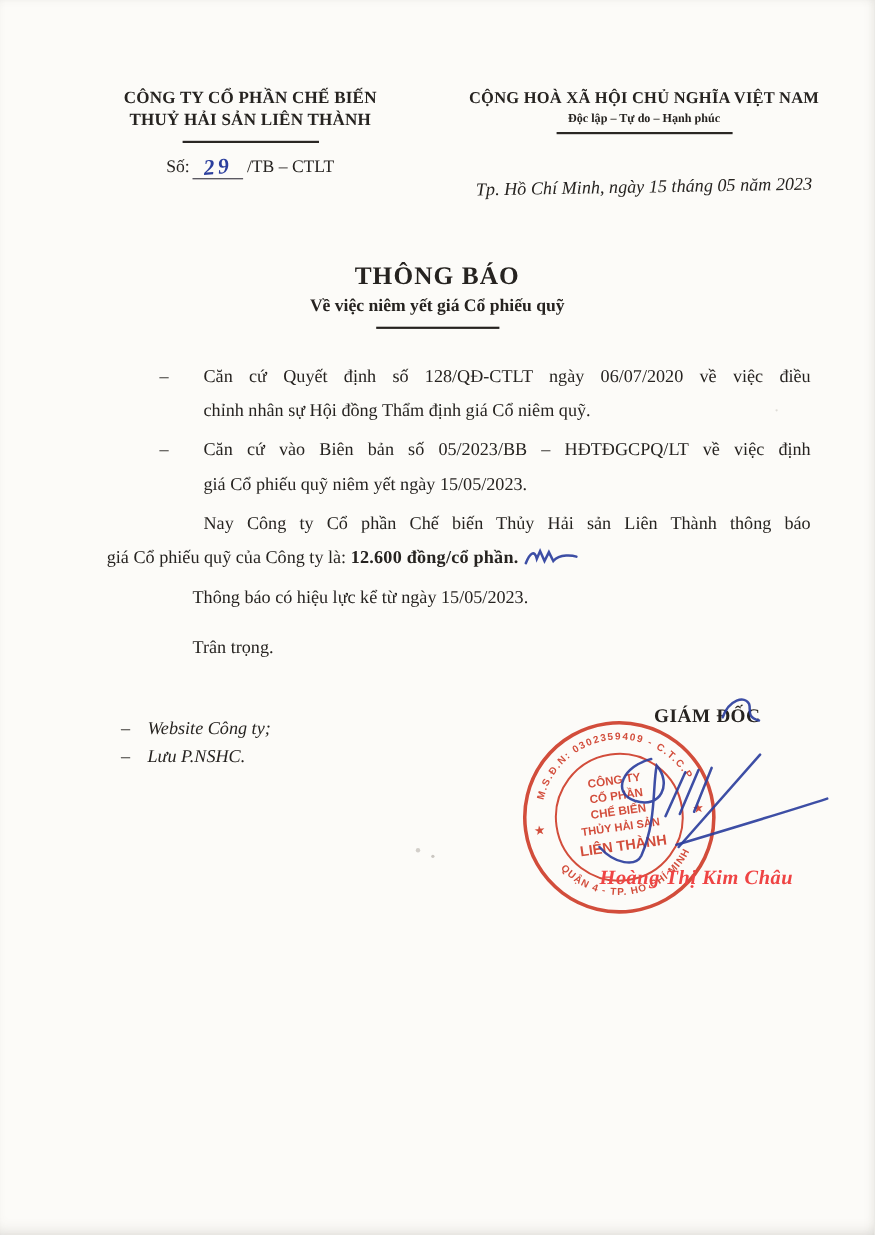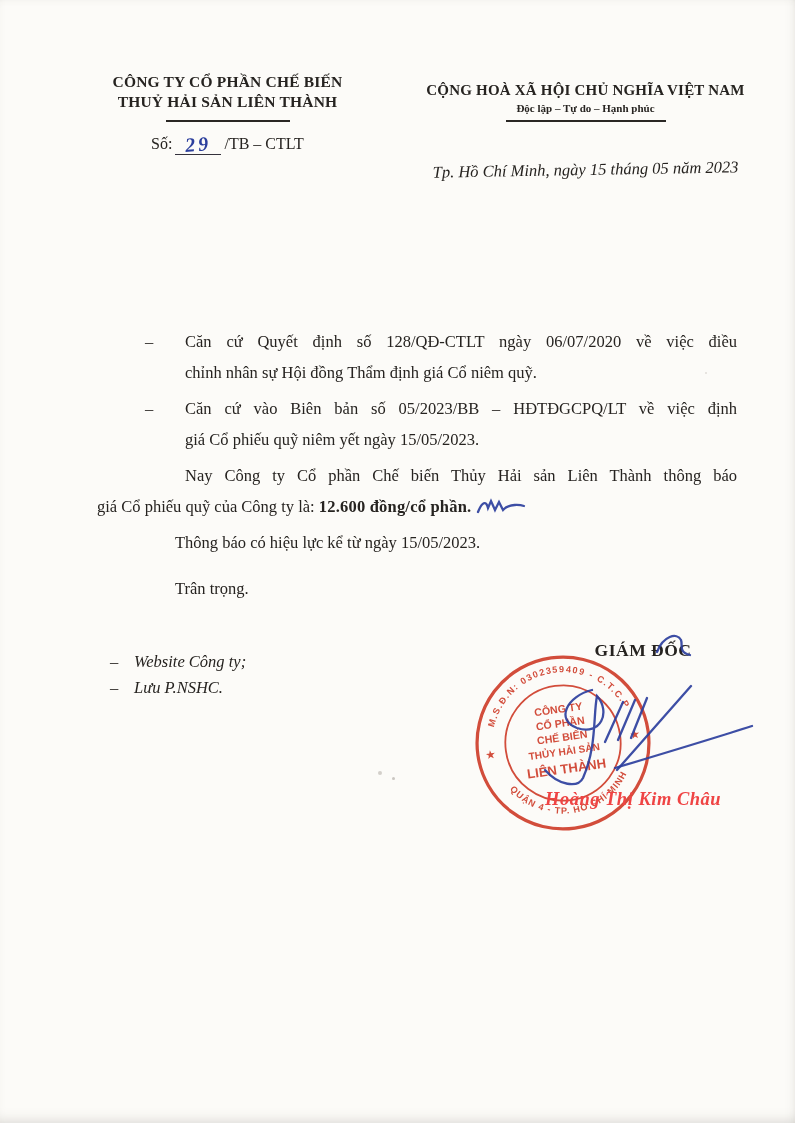--- a/index.html
+++ b/index.html
@@ -10,21 +10,21 @@
     font-family:"Liberation Serif", serif; color:#262320;
   }
   .page::after {
     content:""; position:absolute; inset:0; pointer-events:none;
     box-shadow: inset 0 -10px 14px -9px rgba(90,85,78,.22),
                 inset -8px 0 12px -9px rgba(90,85,78,.14),
                 inset 0 6px 10px -8px rgba(90,85,78,.10);
   }
 
   
-  .hdr-left { position:absolute; left:55px; top:72px; width:345px; text-align:center; }
+  .hdr-left { position:absolute; left:55px; top:80px; width:345px; text-align:center; }
   .hdr-left .l1, .hdr-left .l2 { font-weight:bold; font-size:15.5px; line-height:20px; letter-spacing:.2px; }
   .hdr-rule-l { width:124px; height:2px; background:#2a2724; margin:8px auto 0; }
   .ref-line { margin-top:9px; font-size:16px; }
   .ref-blank { display:inline-block; min-width:46px; border-bottom:1.6px solid #34313c; text-align:center; margin:0 3px; }
   .ref-num { display:inline-block; color:#2c3f9d; font-size:20px; font-style:italic; font-weight:bold;
              transform:rotate(-5deg) translateY(2px); letter-spacing:3px; }
   .hdr-right { position:absolute; left:398px; top:82px; width:375px; text-align:center; }
   .hdr-right .l1 { font-weight:bold; font-size:15px; letter-spacing:.2px; }
   .hdr-right .l2 { font-weight:bold; font-size:11px; margin-top:3px; }
   .hdr-rule-r { width:160px; height:2px; background:#2a2724; margin:6px auto 0; }
@@ -87,20 +87,25 @@
     </div>
   </div>
 
   <div class="hdr-right">
     <div class="l1">CỘNG HOÀ XÃ HỘI CHỦ NGHĨA VIỆT NAM</div>
     <div class="l2">Độc lập – Tự do – Hạnh phúc</div>
     <div class="hdr-rule-r"></div>
   </div>
   <div class="dateline">Tp. Hồ Chí Minh, ngày 15 tháng 05 năm 2023</div>
 
+  <div class="title-block">
+    <div class="title-main">THÔNG BÁO</div>
+    <div class="title-sub">Về việc niêm yết giá Cổ phiếu quỹ</div>
+    <div class="title-rule"></div>
+  </div>
 
   <div class="body">
     <div class="bullet">
       <span class="dash">–</span>
       <div class="btxt">
         <div class="jline">Căn cứ Quyết định số 128/QĐ-CTLT ngày 06/07/2020 về việc điều</div>
         <div>chỉnh nhân sự Hội đồng Thẩm định giá Cổ niêm quỹ.</div>
       </div>
     </div>
     <div class="bullet">

